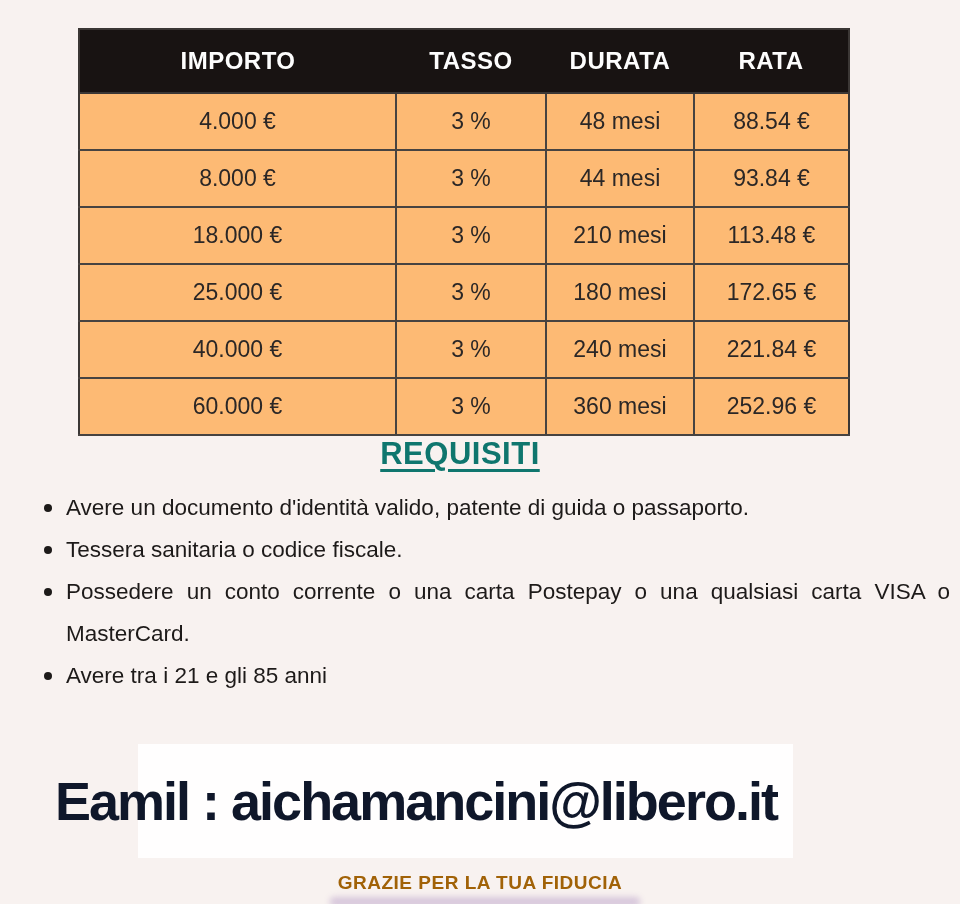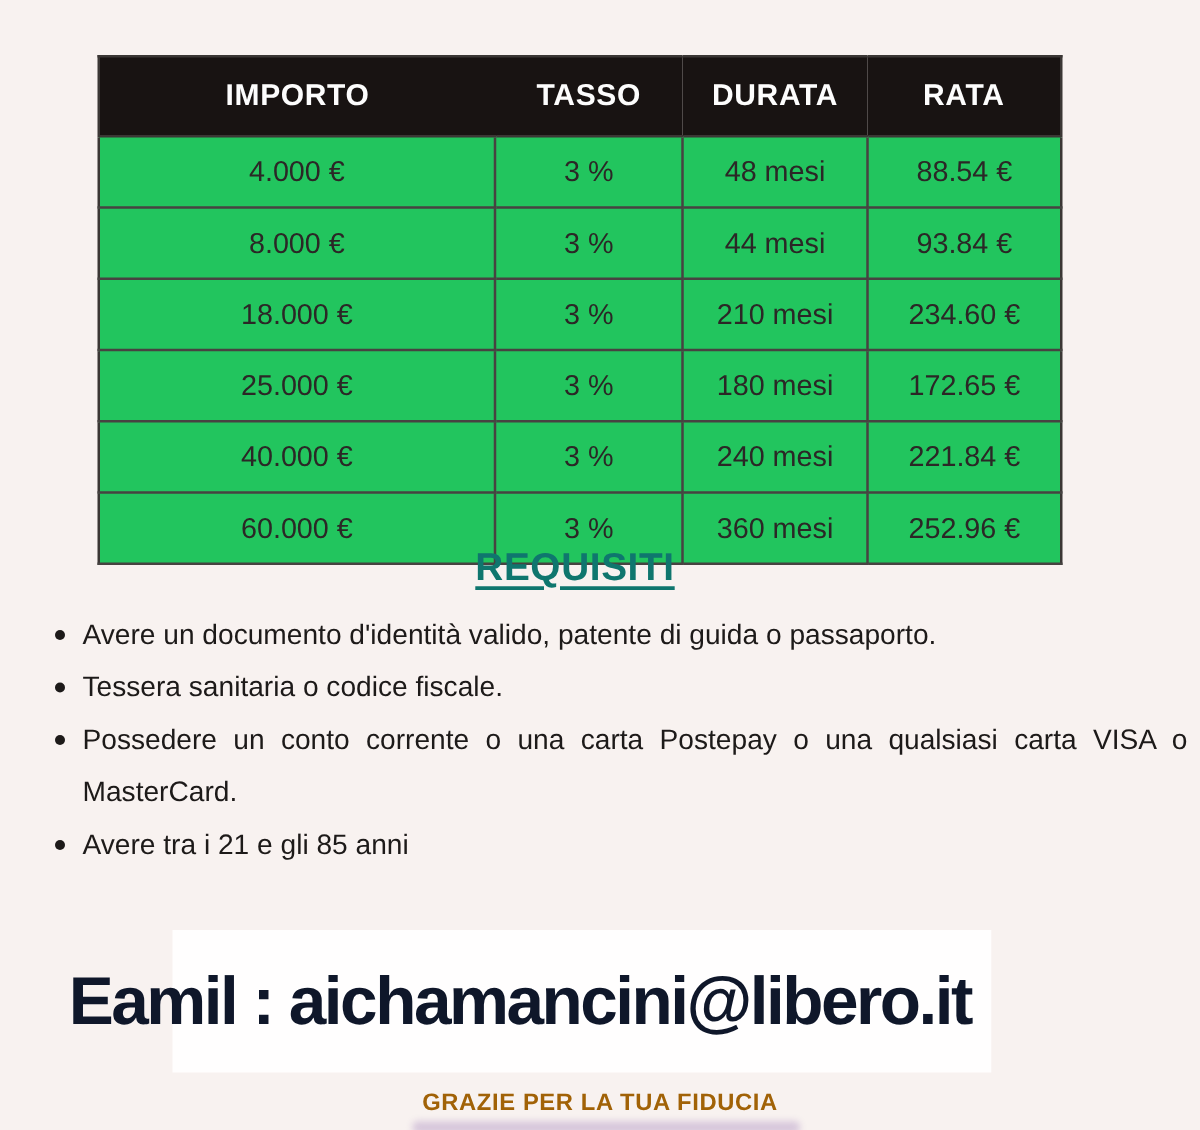--- a/index.html
+++ b/index.html
@@ -8,21 +8,21 @@
     background: #f8f2f0;
     font-family: "Liberation Sans", sans-serif;
     color: #211e1d;
     overflow: hidden;
     position: relative;
   }
   .page { position: absolute; inset: 0; }
 
   
   .rates-table-wrap {
-    position: absolute; left: 78px; top: 44px; width: 770px;
+    position: absolute; left: 78px; top: 28px; width: 770px;
   }
   table.rates {
     width: 100%;
     border-collapse: collapse;
     table-layout: fixed;
     background: #f7f2f0;
     border: 2px solid #3b3735;
   }
   table.rates thead th {
     background: #181312;
@@ -35,21 +35,21 @@
     border: none;
     border-bottom: 2px solid #3b3735;
   }
   table.rates tbody td {
     height: 53px;
     text-align: center;
     vertical-align: middle;
     font-size: 23px;
     color: #2b2726;
     border: 2px solid #474341;
-    background: #22c55e;
+    background: #fdba74;
   }
   table.rates tbody tr td:first-child { border-left: 2px solid #3b3735; }
   table.rates tbody tr td:last-child  { border-right: 2px solid #3b3735; }
 
   
   .requisiti-title {
     position: absolute; top: 436px; left: 0; width: 920px;
     text-align: center;
     font-size: 31px;
     font-weight: bold;
@@ -141,21 +141,21 @@
         <tr>
           <td>8.000 €</td>
           <td>3 %</td>
           <td>44 mesi</td>
           <td>93.84 €</td>
         </tr>
         <tr>
           <td>18.000 €</td>
           <td>3 %</td>
           <td>210 mesi</td>
-          <td>234.60 €</td>
+          <td>113.48 €</td>
         </tr>
         <tr>
           <td>25.000 €</td>
           <td>3 %</td>
           <td>180 mesi</td>
           <td>172.65 €</td>
         </tr>
         <tr>
           <td>40.000 €</td>
           <td>3 %</td>

